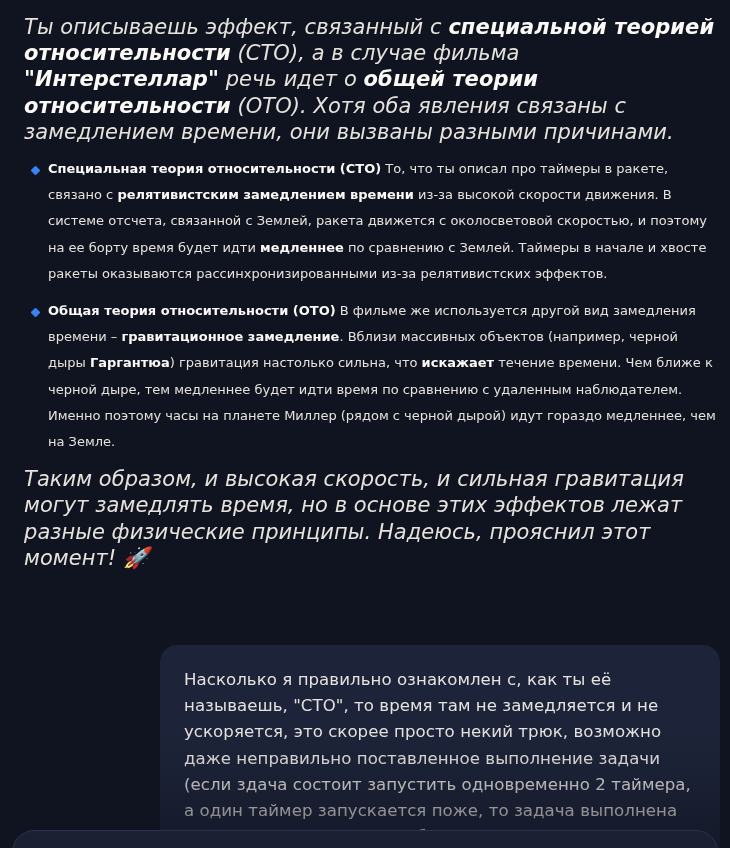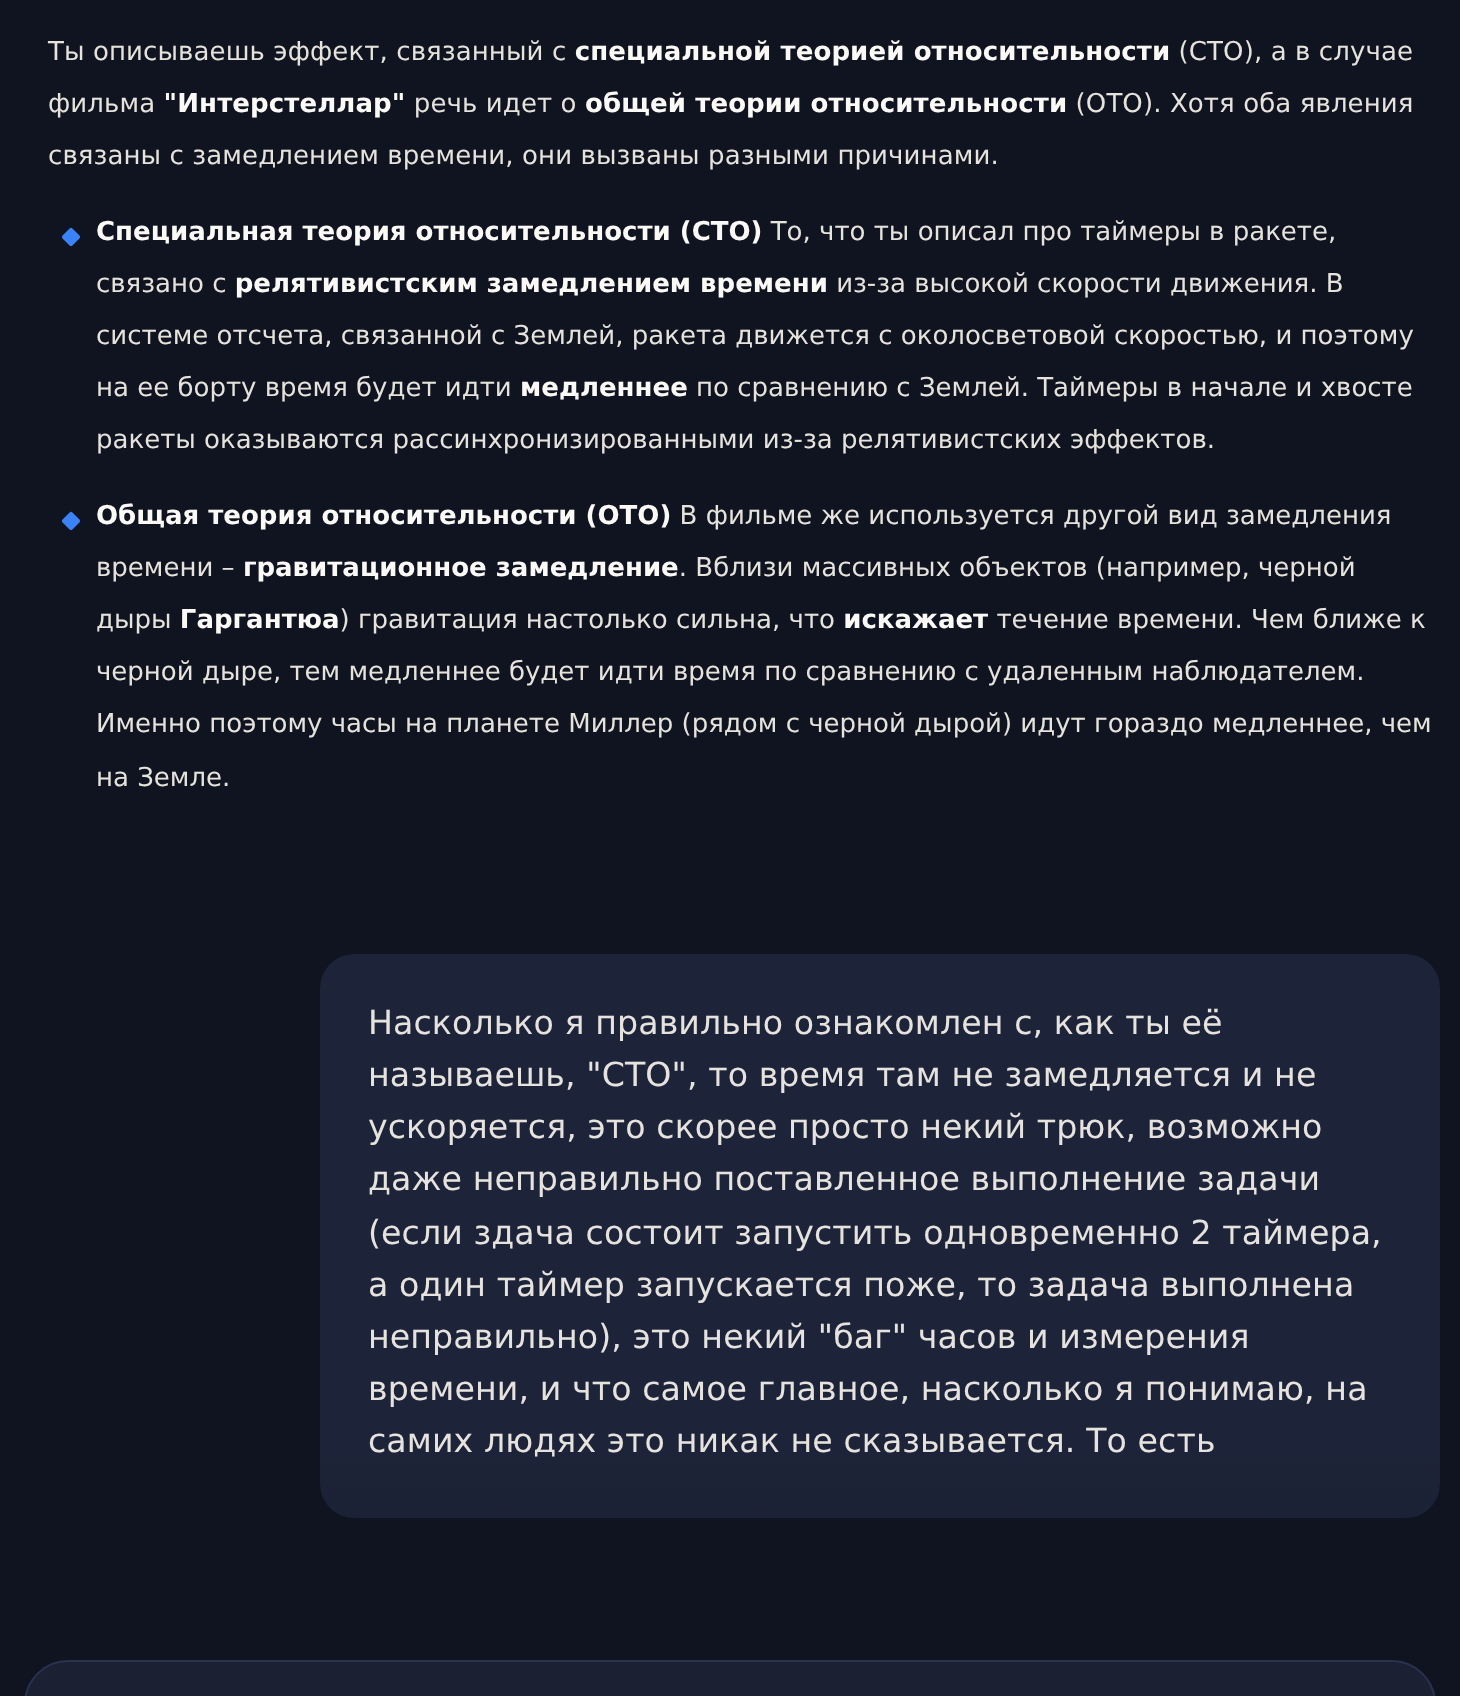--- a/index.html
+++ b/index.html
@@ -22,25 +22,26 @@
     inset: 0;
     overflow: hidden;
   }
 
   
   .assistant-message {
     padding: 14px 14px 0 24px;
   }
 
   .para {
-    font-size: 13px;
+    font-size: 21px;
     line-height: 26.2px;
     color: #e6e2dc;
     letter-spacing: 0.05px;
     margin-bottom: 11px;
+    font-style: italic;
   }
 
   .para b, .para strong {
     font-weight: 700;
     color: #fbf9f6;
   }
 
   .bullet-list {
     list-style: none;
     margin: 0 0 11px 0;
@@ -140,20 +141,21 @@
         <span class="bullet-text"><b>Специальная теория относительности (СТО)</b><span> То, что ты описал про таймеры в ракете, связано с </span><b>релятивистским замедлением времени</b><span> из-за высокой скорости движения. В системе отсчета, связанной с Землей, ракета движется с околосветовой скоростью, и поэтому на ее борту время будет идти </span><b>медленнее</b><span> по сравнению с Землей. Таймеры в начале и хвосте ракеты оказываются рассинхронизированными из-за релятивистских эффектов.</span></span>
       </li>
 
       <li class="bullet-item">
         <span class="diamond"></span>
         <span class="bullet-text"><b>Общая теория относительности (ОТО)</b><span> В фильме же используется другой вид замедления времени – </span><b>гравитационное замедление</b><span>. Вблизи массивных объектов (например, черной дыры </span><b>Гаргантюа</b><span>) гравитация настолько сильна, что </span><b>искажает</b><span> течение времени. Чем ближе к черной дыре, тем медленнее будет идти время по сравнению с удаленным наблюдателем. Именно поэтому часы на планете Миллер (рядом с черной дырой) идут гораздо медленнее, чем на Земле.</span></span>
       </li>
 
     </ul>
 
+    <p class="para"><span>Таким образом, и высокая скорость, и сильная гравитация могут замедлять время, но в основе этих эффектов лежат разные физические принципы. Надеюсь, прояснил этот момент! </span><span>🚀</span></p>
 
   </div>
 
   <div class="user-row">
     <div class="user-bubble">
       <div class="utext">Насколько я правильно ознакомлен с, как ты её называешь, "СТО", то время там не замедляется и не ускоряется, это скорее просто некий трюк, возможно даже неправильно поставленное выполнение задачи (если здача состоит запустить одновременно 2 таймера, а один таймер запускается поже, то задача выполнена неправильно), это некий "баг" часов и измерения времени, и что самое главное, насколько я понимаю, на самих людях это никак не сказывается. То есть</div>
     </div>
   </div>
 
 </div>

